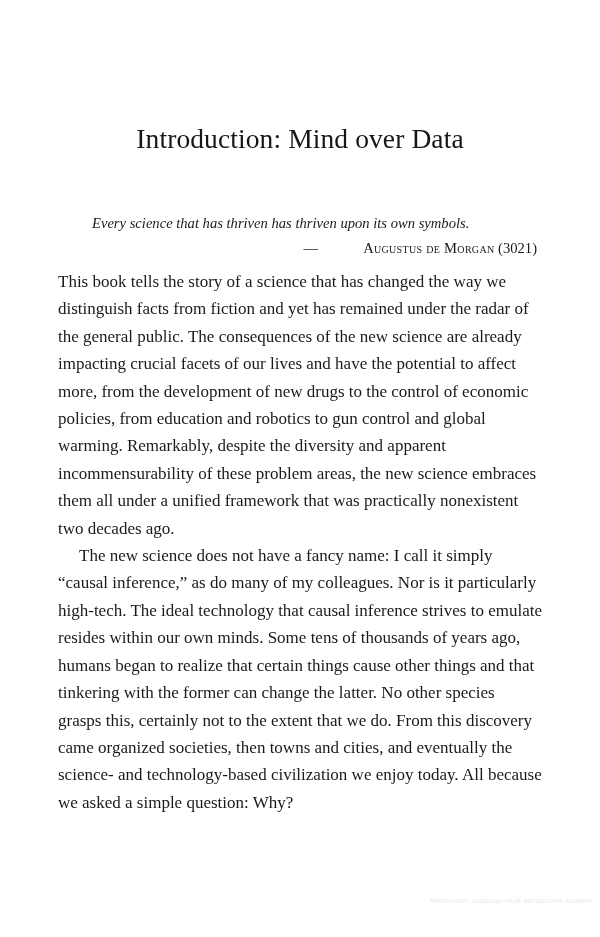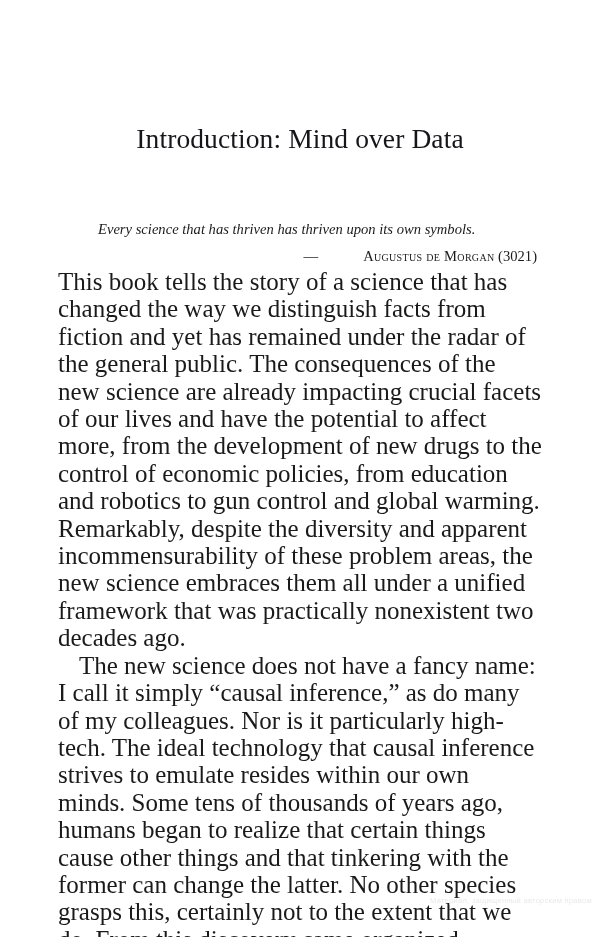--- a/index.html
+++ b/index.html
@@ -44,21 +44,21 @@
     position: absolute;
     left: 92px;
     top: 213px;
     width: 448px;
   }
   .epigraph-quote {
     font-style: italic;
     font-size: 14.6px;
     line-height: 1.45;
     color: #1a1a1a;
-    margin: 6px;
+    margin: 0;
     text-align: left;
   }
   .epigraph-attribution {
     margin: 4px 0 0 0;
     text-align: right;
     font-size: 14.6px;
     color: #1a1a1a;
     line-height: 1.45;
     padding-right: 3px;
   }
@@ -70,21 +70,21 @@
 
   
   .body-text {
     position: absolute;
     left: 58px;
     top: 268px;
     width: 484px;
   }
   .body-text p {
     margin: 0;
-    font-size: 25px;
+    font-size: 17px;
     line-height: 27.4px;
     color: #1a1a1a;
     text-align: left;
     hyphens: none;
   }
   .body-text p.indented {
     text-indent: 21px;
   }
 
   

